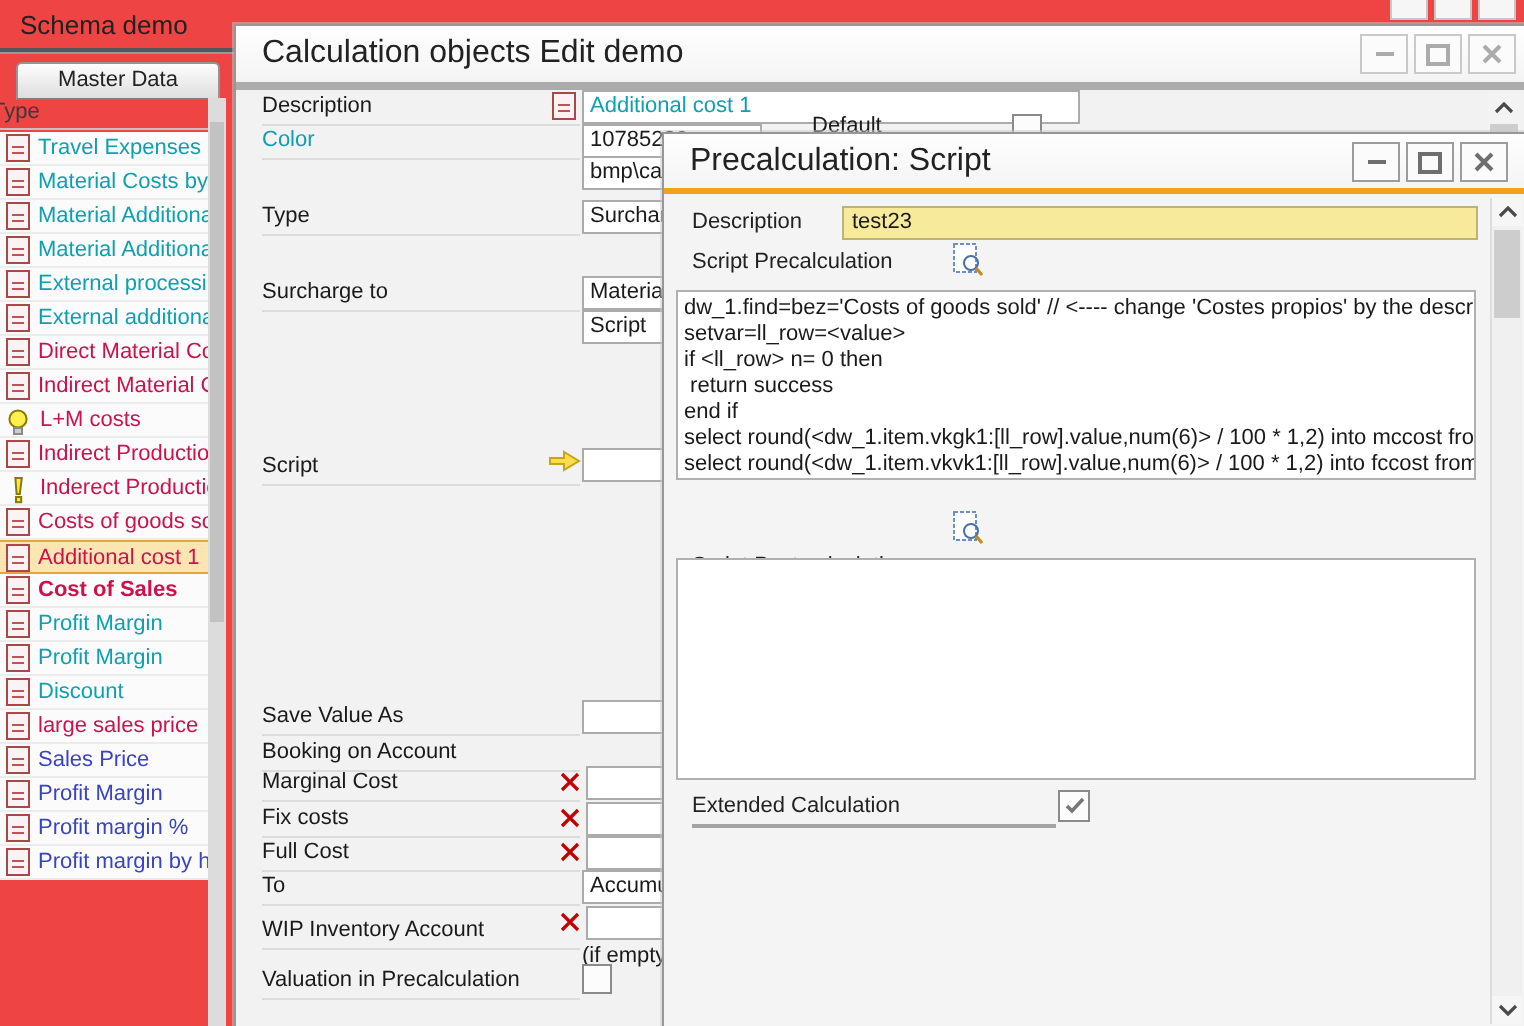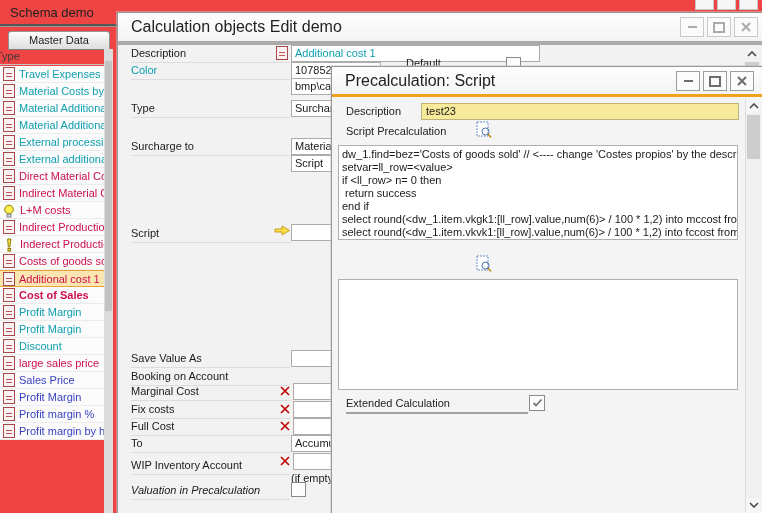--- a/index.html
+++ b/index.html
@@ -265,21 +265,21 @@
     <div class="ffield" style="left:173px;top:422px;width:160px;">Accumul</div>
 
     <span class="flabel" style="left:13px;top:446px;">WIP Inventory Account</span>
     <svg class="xmark" style="left:162px;top:443px;" width="10" height="10">
         <path d="M1 1 L9 9 M9 1 L1 9" stroke="#C00000" stroke-width="1.6"></path>
       </svg>
     <div class="ffield" style="left:175px;top:440px;width:158px;"></div>
 
     <span class="abs" style="left:173px;top:459px;">(if empty</span>
 
-    <span class="flabel" style="left:13px;top:471px;font-style:italic;">Valuation in Precalculation</span>
+    <span class="flabel" style="left:13px;top:471px;">Valuation in Precalculation</span>
     <div class="checkbox" id="valuation-checkbox" style="left:173px;top:469px;"></div>
   </div>
 
   <div class="abs win win-pre">
     <div class="titlebar">
       <span class="wtitle">Precalculation: Script</span>
       <div class="wbtns" style="right:8px;">
         <div class="wbtn">
             <span class="g-min"></span>
           </div>

